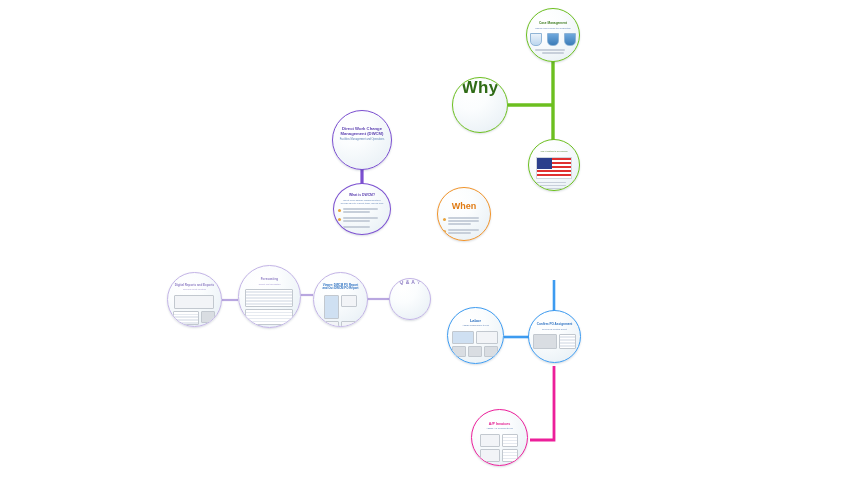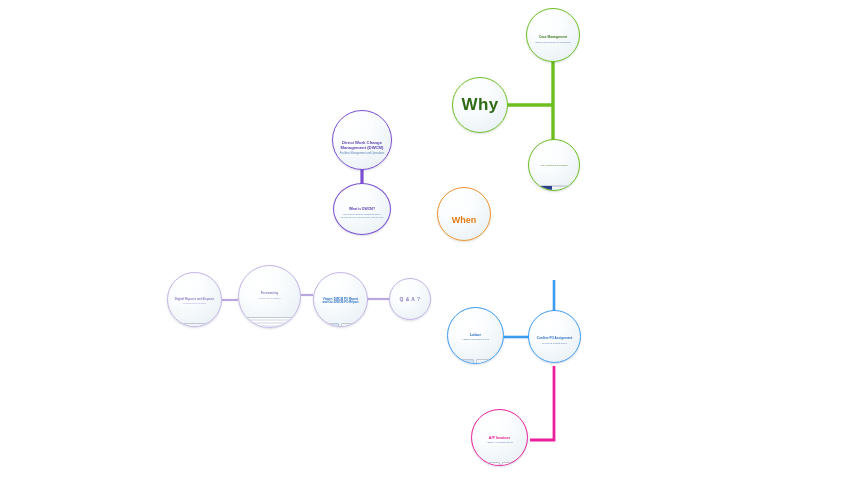--- a/index.html
+++ b/index.html
@@ -35,35 +35,35 @@
     display: flex;
     flex-direction: column;
     align-items: center;
     overflow: hidden;
     background:
       radial-gradient(circle at 32% 24%, #ffffff 0%, #fbfdfe 34%, #eef4f8 72%, #e2ebf2 100%);
     box-shadow: 0 1px 2px rgba(40,60,90,0.18);
   }
   .node .inner {
     width: 78%;
-    margin: 16px auto;
+    margin: 2px auto;
     text-align: center;
   }
 
   
   .b-purple { border: 1.6px solid #7b4fd0; }
   .b-green  { border: 1.6px solid #6cbf1f; }
   .b-orange { border: 1.6px solid #f0932a; }
   .b-blue   { border: 1.6px solid #3d9bf0; }
   .b-pink   { border: 1.8px solid #ec1f9a; }
   .b-lilac  { border: 1.3px solid #c3b4e6; }
 
   
   .keyword {
-    justify-content: center;
+    justify-content: flex-start;
     font-weight: bold;
   }
   .keyword .kw-label {
     font-size: 17px;
     letter-spacing: 0.4px;
   }
   .kw-green  { color: #2f6b16; }
   .kw-blue   { color: #14457e; }
   .kw-orange { color: #e07b14; font-size: 9px !important; }
 

